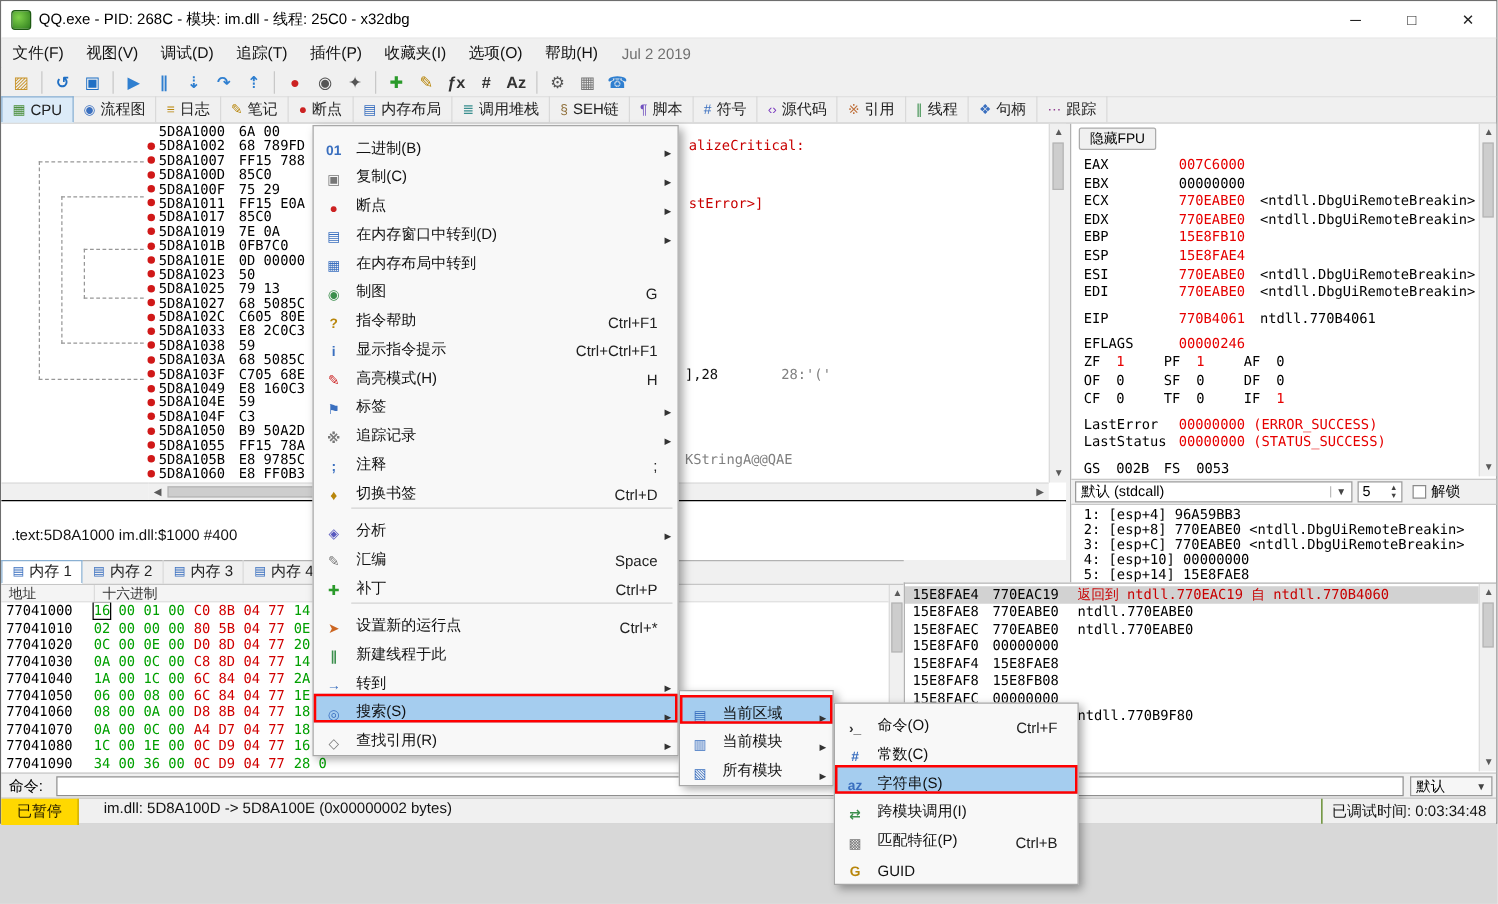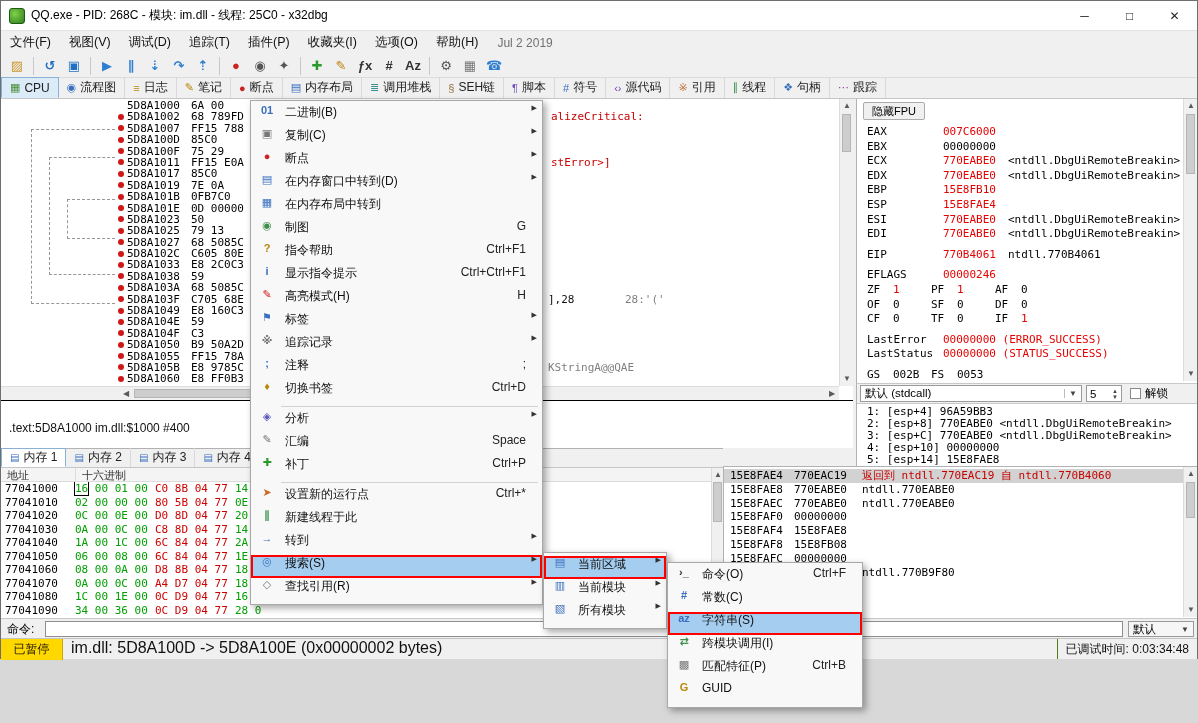--- a/index.html
+++ b/index.html
@@ -109,29 +109,29 @@
   #stack-scroll{right:0;top:0;height:152px}
 
   
   #cmdbar{position:absolute;left:0;top:617px;right:0;height:20px;background:#f0f0f0;border-top:1px solid #c8c8c8}
   #cmd-label{position:absolute;left:6px;top:0;line-height:20px;font-size:12px}
   #cmd-input{position:absolute;left:44px;top:2px;right:74px;height:16px;border:1px solid #8e8e8e;background:#fff;font-size:12px;padding:0 3px}
   #cmd-profile{position:absolute;right:3px;top:2px;width:66px;height:16px;background:#f6f6f6;border:1px solid #9a9a9a;display:flex;align-items:center;padding:0 4px;font-size:11.5px}
   #cmd-profile .dd{margin-left:auto;font-size:8px;color:#444}
   #statusbar{position:absolute;left:0;top:637px;right:0;height:21px;background:#f0f0f0;border-top:1px solid #c4c4c4;display:flex;}
   #status-badge{width:62px;height:21px;background:#ffd800;border-right:1px solid #c8a800;text-align:center;line-height:21px;font-size:12px;color:#201800}
-  #status-msg{padding-left:8px;font-size:16px;color:#111;flex:1}
+  #status-msg{padding-left:20px;font-size:12px;color:#111;flex:1}
   #status-time{border-left:1px solid #4d7c0f;padding:0 8px;font-size:12px;color:#111;line-height:21px}
 
   
   .menu{position:absolute;background:#f8f8f8;border:1px solid #a8a8a8;box-shadow:3px 3px 7px rgba(0,0,0,.35);padding:3px 0;z-index:100}
   #context-menu{left:250px;top:100px;width:293px}
   #submenu-region{left:543px;top:552px;width:124px}
   #submenu-search{left:667px;top:562px;width:196px}
-  .mi{height:23px;display:flex;align-items:flex-start;padding:0 5px 0 4px;font-size:12px;color:#111}
+  .mi{height:23px;display:flex;align-items:flex-end;padding:0 5px 0 4px;font-size:12px;color:#111}
   .mi.hl{background:#a5cdef}
   .mi.redbox{outline:2px solid #ff0000;outline-offset:-2px}
   .mico{width:24px;text-align:center;font-size:11px;font-weight:bold}
   .mlabel{padding-left:6px;white-space:nowrap}
   .mshort{margin-left:auto;padding-left:18px;color:#222;white-space:nowrap}
   .marrow{width:11px;text-align:right;font-size:7px;color:#333}
   .msep{height:7px;position:relative}
   .msep::after{content:"";position:absolute;left:30px;right:4px;top:3px;border-top:1px solid #d2d2d2}
 </style>
 </head>

